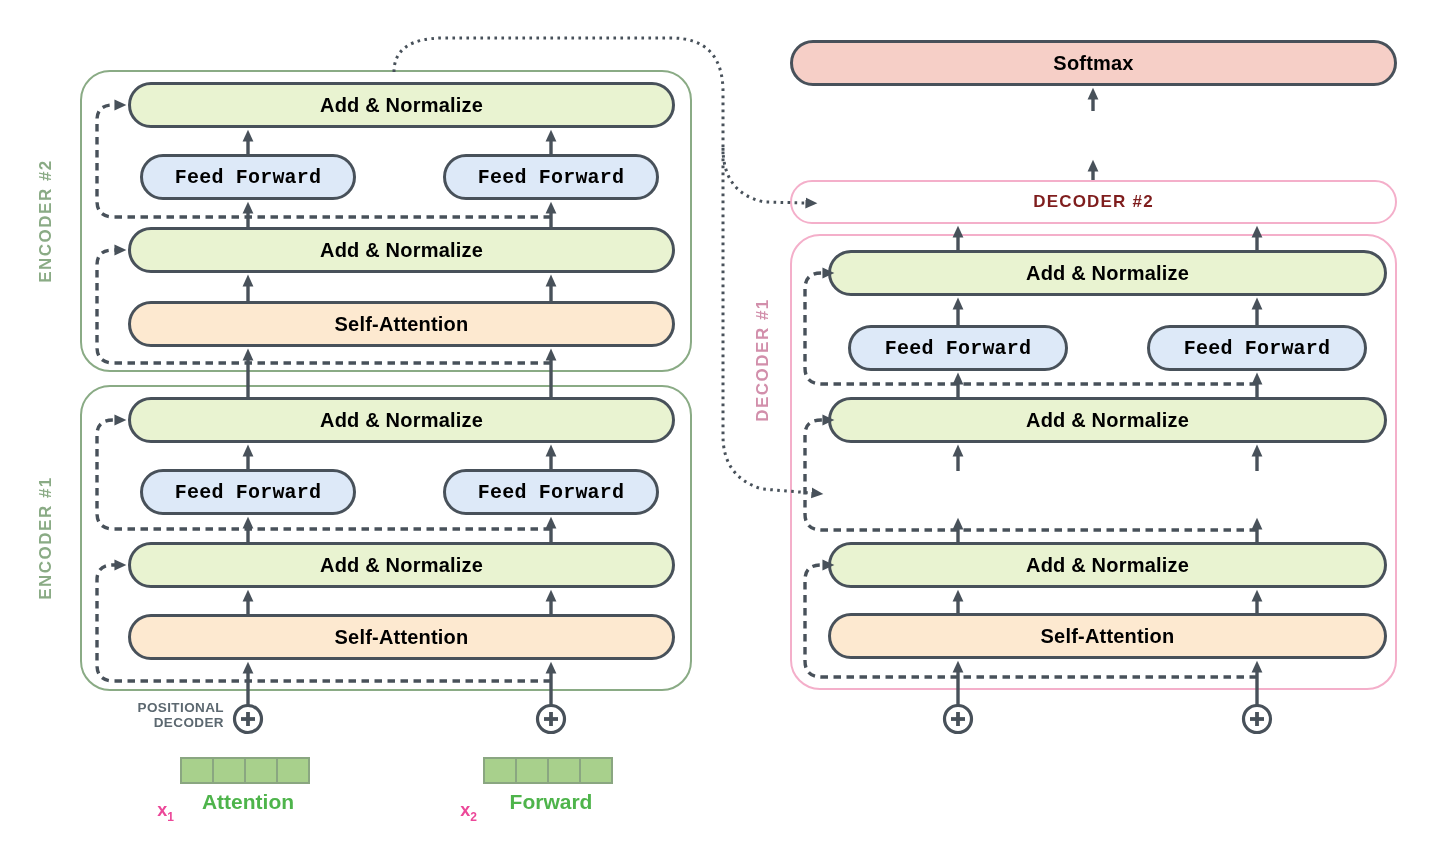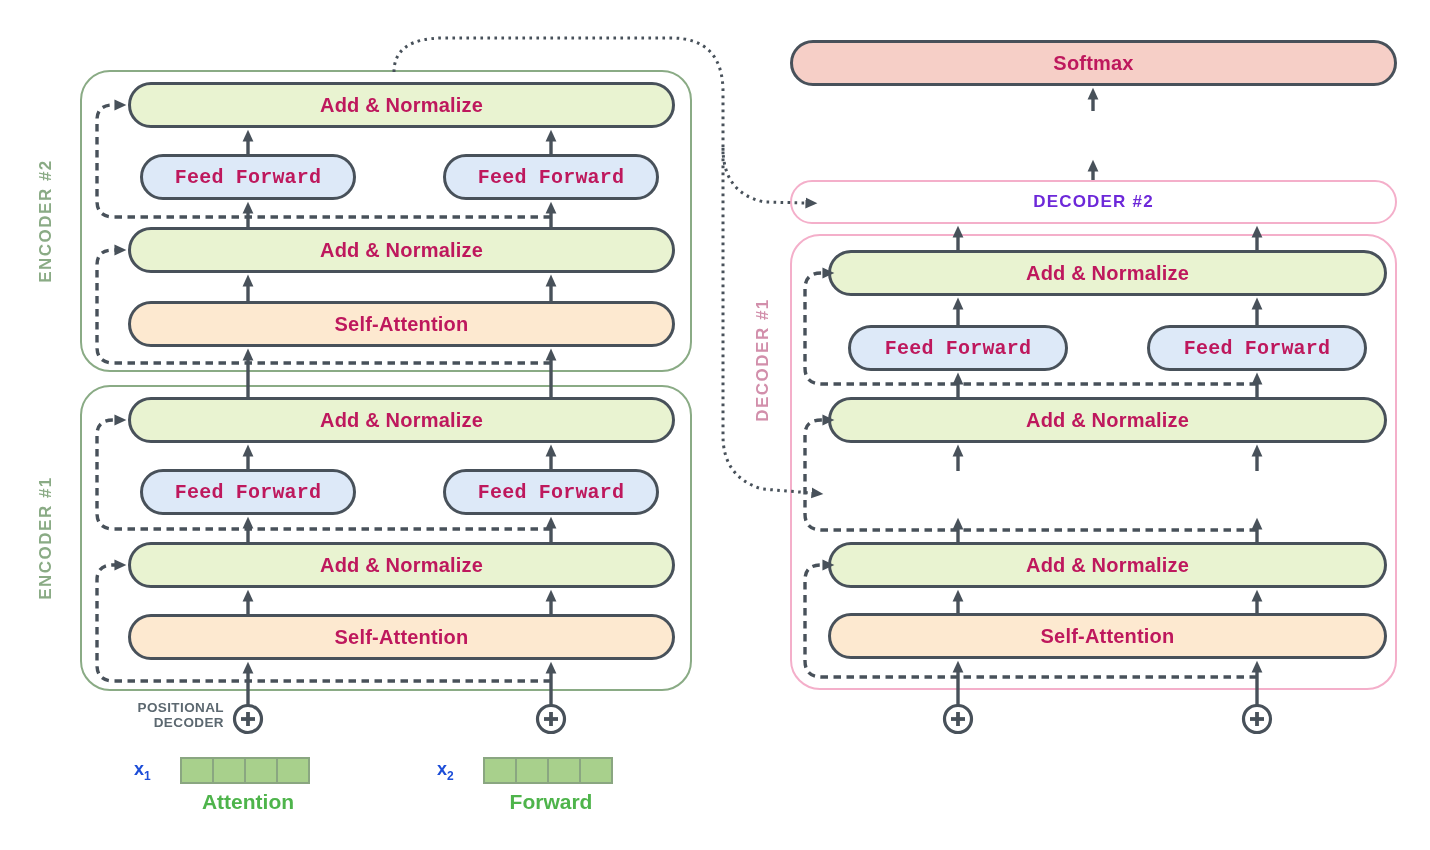--- a/index.html
+++ b/index.html
@@ -5,39 +5,39 @@
   html,body{margin:0;padding:0;background:#ffffff;}
   .canvas{
     position:relative;width:1430px;height:850px;background:#ffffff;overflow:hidden;
     font-family:"Liberation Sans","DejaVu Sans",sans-serif;
   }
   .group{position:absolute;border:2.5px solid #8aab85;border-radius:30px;background:transparent;box-sizing:border-box;}
   .group.pink{border-color:#f4afca;}
   .pill{
     position:absolute;box-sizing:border-box;border:3.5px solid #48515a;border-radius:24px;
     display:flex;align-items:center;justify-content:center;
-    font-size:20px;font-weight:600;color:#be185d;letter-spacing:.2px;
+    font-size:20px;font-weight:600;color:#000000;letter-spacing:.2px;
   }
   .pill.green{background:#e9f3d1;}
   .pill.blue{background:#dde9f8;font-family:Liberation Mono, monospace;}
   .pill.peach{background:#fde9d0;}
   .pill.salmon{background:#f6cfc7;}
   .pill.lavender{background:#e7dcf5;}
-  .pill.outline-pink{background:#ffffff;border:2.5px solid #f4afca;color:#6d28d9;font-size:17px;font-weight:700;letter-spacing:1.2px;}
+  .pill.outline-pink{background:#ffffff;border:2.5px solid #f4afca;color:#7f1d1d;font-size:17px;font-weight:700;letter-spacing:1.2px;}
   .side-label{
     position:absolute;transform:translate(-50%,-50%) rotate(-90deg);transform-origin:center;
     white-space:nowrap;font-size:17px;font-weight:700;letter-spacing:1.5px;
   }
   .side-label.green-text{color:#8aab85;}
   .side-label.pink-text{color:#d28fab;}
   .pos-label{
     position:absolute;text-align:right;color:#5c6870;font-size:13.5px;font-weight:600;
     letter-spacing:.4px;line-height:15px;
   }
-  .x-label{position:absolute;color:#1d4ed8;font-size:18px;font-weight:700;text-align:left;}
+  .x-label{position:absolute;color:#ec4899;font-size:18px;font-weight:700;text-align:right;margin-top:41px;}
   .x-label sub{font-size:12px;}
   .vec{position:absolute;display:flex;}
   .vec .cell{width:34px;height:27px;background:#a8d08c;border:2px solid #8aa681;margin-left:-2px;box-sizing:border-box;}
   .vec .cell:first-child{margin-left:0;}
   .word{position:absolute;color:#4eb44b;font-size:21px;font-weight:700;text-align:center;}
   svg.overlay{position:absolute;left:0;top:0;pointer-events:none;}
 </style>
 </head>
 <body>
 

